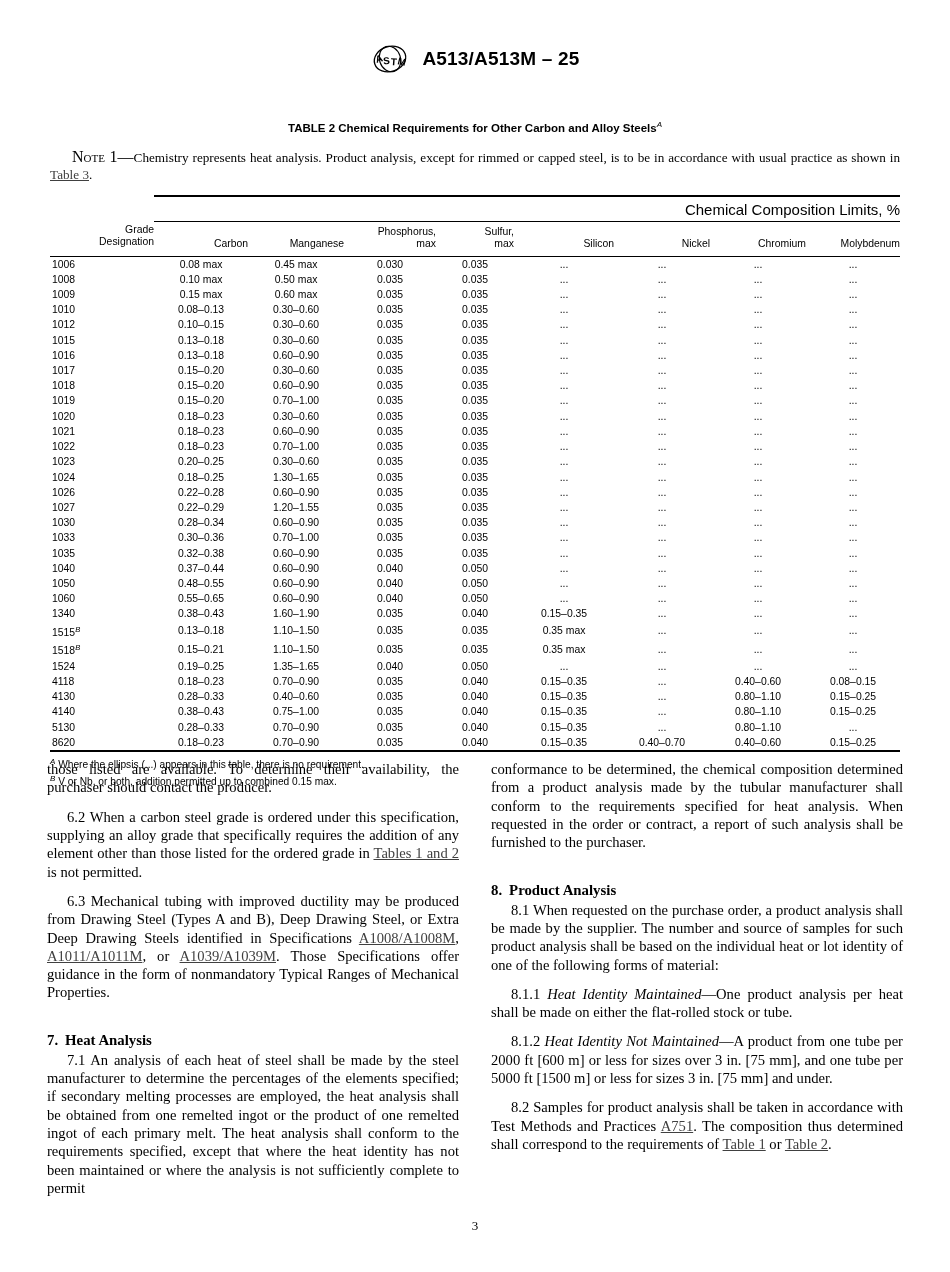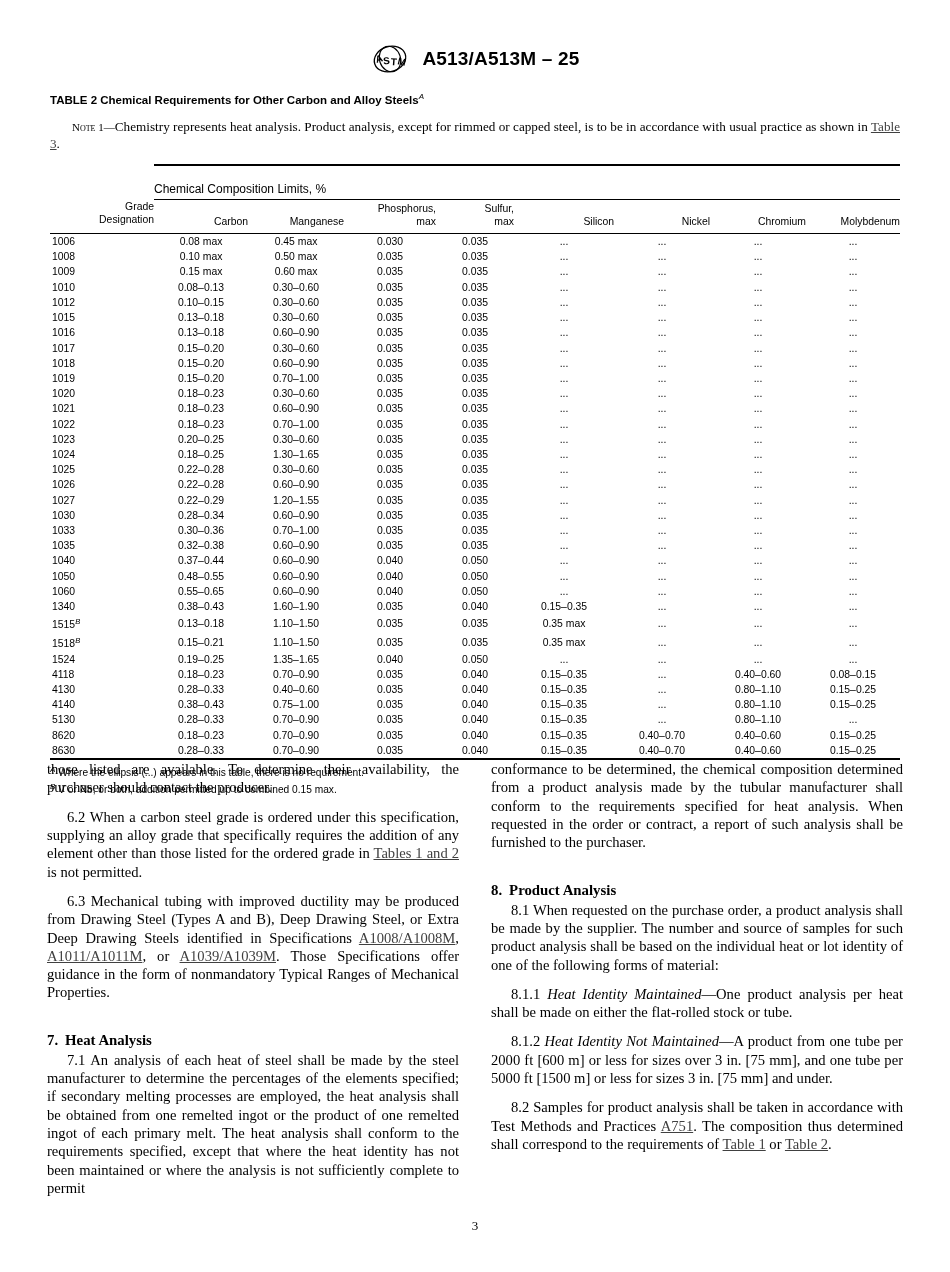--- a/index.html
+++ b/index.html
@@ -50,54 +50,56 @@
   .table-block {
     position: absolute;
     top: 92px;
     left: 50px;
     width: 850px;
   }
   .table-caption {
     font-family: "Liberation Sans", sans-serif;
     font-size: 11.5px;
     font-weight: bold;
+    text-align: center;
     margin-bottom: 13px;
+    margin-top: 28px;
   }
   .table-caption sup {
     font-size: 8px;
     font-style: italic;
     font-weight: normal;
     vertical-align: super;
   }
   .note {
     font-size: 13.2px;
     line-height: 1.28;
     text-align: justify;
     text-indent: 22px;
     margin-bottom: 11px;
   }
   .note .note-label {
     font-variant: small-caps;
-    font-size: 11px;
+    font-size: 16px;
   }
   .lnk { color: #404040; }
 
   table.chem {
     border-collapse: collapse;
     width: 850px;
     font-family: "Liberation Sans", sans-serif;
     font-size: 10.4px;
   }
   table.chem .rule-top td {
     border-top: 2.2px solid #000;
   }
   .grp-head {
-    text-align: left;
-    padding: 16px 0 3px 0;
-    font-size: 12px;
+    text-align: right;
+    padding: 4px 0 3px 0;
+    font-size: 15px;
   }
   .grp-rule {
     border-bottom: 1.2px solid #000;
   }
   .colhead {
     vertical-align: bottom;
     text-align: right;
     padding: 2px 0 5px 0;
     line-height: 1.2;
     font-size: 10.4px;
@@ -430,31 +432,20 @@
             <td class="cell">0.18–0.25</td>
             <td class="cell">1.30–1.65</td>
             <td class="cell">0.035</td>
             <td class="cell">0.035</td>
             <td class="cell">...</td>
             <td class="cell">...</td>
             <td class="cell">...</td>
             <td class="cell">...</td>
           </tr>
           <tr>
-            <td class="cell grade-cell">1025</td>
-            <td class="cell">0.22–0.28</td>
-            <td class="cell">0.30–0.60</td>
-            <td class="cell">0.035</td>
-            <td class="cell">0.035</td>
-            <td class="cell">...</td>
-            <td class="cell">...</td>
-            <td class="cell">...</td>
-            <td class="cell">...</td>
-          </tr>
-          <tr>
             <td class="cell grade-cell">1026</td>
             <td class="cell">0.22–0.28</td>
             <td class="cell">0.60–0.90</td>
             <td class="cell">0.035</td>
             <td class="cell">0.035</td>
             <td class="cell">...</td>
             <td class="cell">...</td>
             <td class="cell">...</td>
             <td class="cell">...</td>
           </tr>
@@ -619,31 +610,20 @@
             <td class="cell">0.035</td>
             <td class="cell">0.040</td>
             <td class="cell">0.15–0.35</td>
             <td class="cell">...</td>
             <td class="cell">0.80–1.10</td>
             <td class="cell">...</td>
           </tr>
           <tr>
             <td class="cell grade-cell">8620</td>
             <td class="cell">0.18–0.23</td>
-            <td class="cell">0.70–0.90</td>
-            <td class="cell">0.035</td>
-            <td class="cell">0.040</td>
-            <td class="cell">0.15–0.35</td>
-            <td class="cell">0.40–0.70</td>
-            <td class="cell">0.40–0.60</td>
-            <td class="cell">0.15–0.25</td>
-          </tr>
-          <tr>
-            <td class="cell grade-cell">8630</td>
-            <td class="cell">0.28–0.33</td>
             <td class="cell">0.70–0.90</td>
             <td class="cell">0.035</td>
             <td class="cell">0.040</td>
             <td class="cell">0.15–0.35</td>
             <td class="cell">0.40–0.70</td>
             <td class="cell">0.40–0.60</td>
             <td class="cell">0.15–0.25</td>
           </tr>
         </tbody>
       <tbody>

